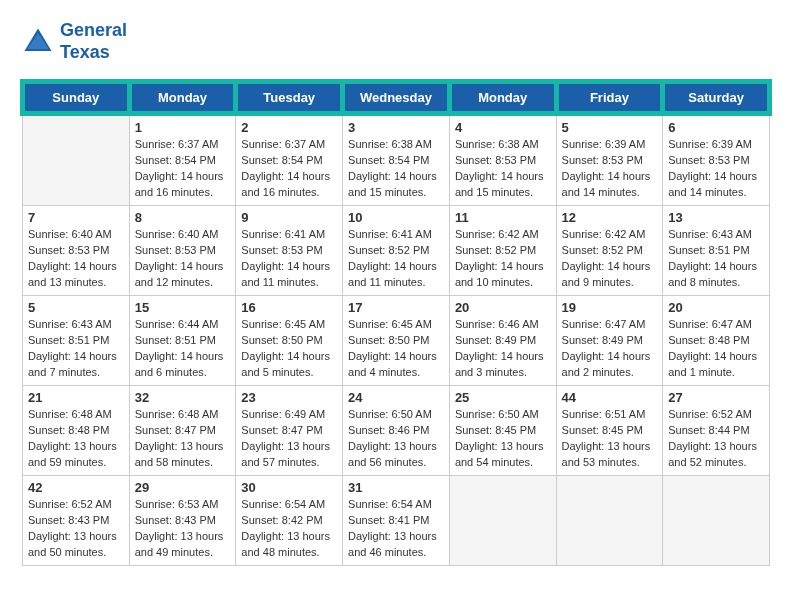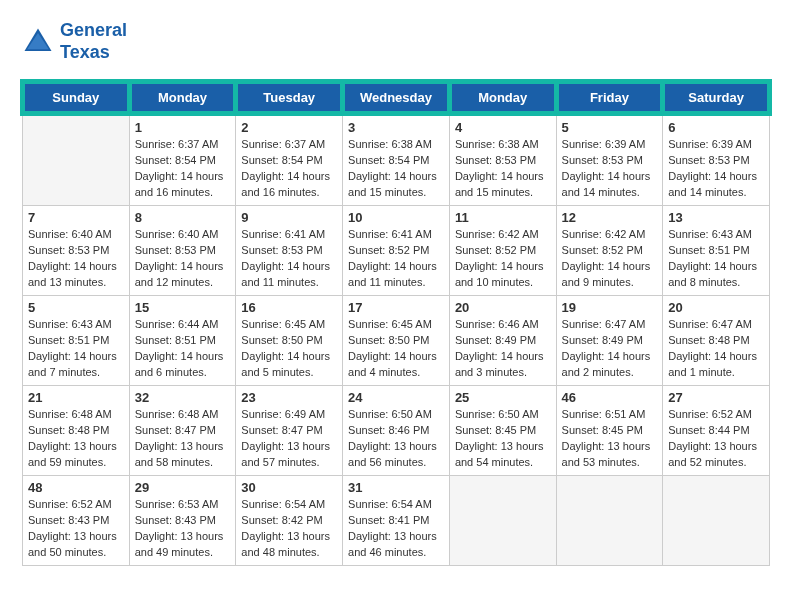--- a/index.html
+++ b/index.html
@@ -220,31 +220,31 @@
         </td>
         <td>
           <span class="day-number">24</span>
           <div class="day-info">Sunrise: 6:50 AM<br>Sunset: 8:46 PM<br>Daylight: 13 hours<br>and 56 minutes.</div>
         </td>
         <td>
           <span class="day-number">25</span>
           <div class="day-info">Sunrise: 6:50 AM<br>Sunset: 8:45 PM<br>Daylight: 13 hours<br>and 54 minutes.</div>
         </td>
         <td>
-          <span class="day-number">46</span>
+          <span class="day-number">44</span>
           <div class="day-info">Sunrise: 6:51 AM<br>Sunset: 8:45 PM<br>Daylight: 13 hours<br>and 53 minutes.</div>
         </td>
         <td>
           <span class="day-number">27</span>
           <div class="day-info">Sunrise: 6:52 AM<br>Sunset: 8:44 PM<br>Daylight: 13 hours<br>and 52 minutes.</div>
         </td>
       </tr>
       <tr class="week-row">
         <td>
-          <span class="day-number">48</span>
+          <span class="day-number">42</span>
           <div class="day-info">Sunrise: 6:52 AM<br>Sunset: 8:43 PM<br>Daylight: 13 hours<br>and 50 minutes.</div>
         </td>
         <td>
           <span class="day-number">29</span>
           <div class="day-info">Sunrise: 6:53 AM<br>Sunset: 8:43 PM<br>Daylight: 13 hours<br>and 49 minutes.</div>
         </td>
         <td>
           <span class="day-number">30</span>
           <div class="day-info">Sunrise: 6:54 AM<br>Sunset: 8:42 PM<br>Daylight: 13 hours<br>and 48 minutes.</div>
         </td>

